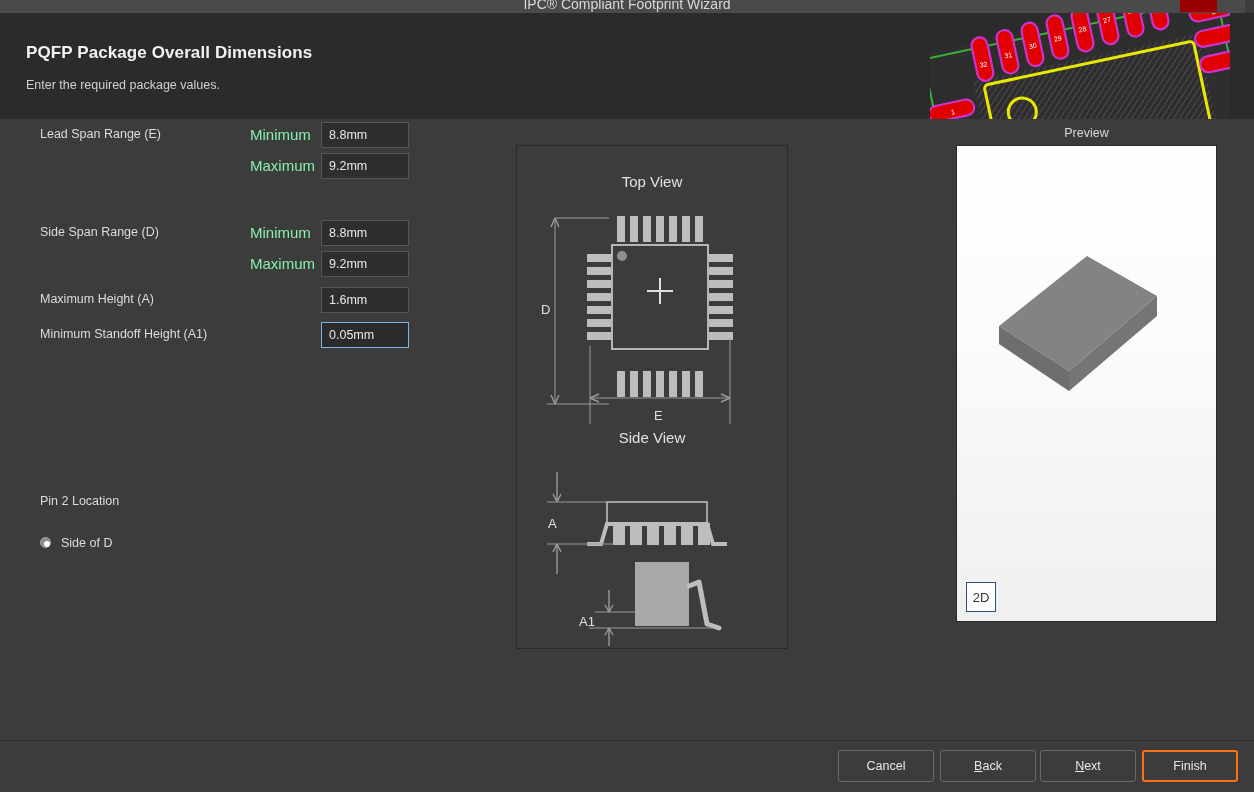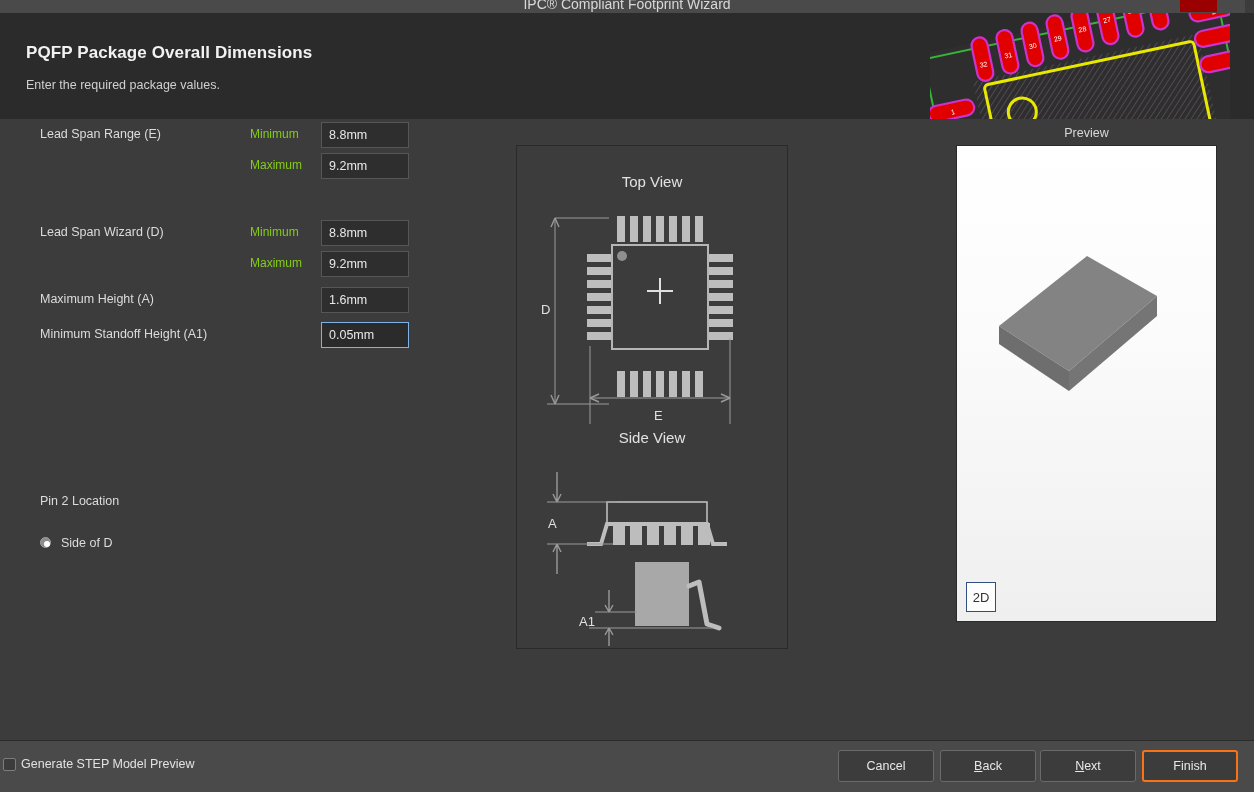--- a/index.html
+++ b/index.html
@@ -51,21 +51,21 @@
   }
 
   
   .form { position: absolute; left: 0; top: 119px; width: 500px; }
   .frow { position: relative; height: 31px; }
   .flabel {
     position: absolute; left: 40px; font-size: 12.5px; color: #dcdcdc;
     line-height: 31px; white-space: nowrap;
   }
   .fminmax {
-    position: absolute; left: 250px; font-size: 12px; color: #84cc16;
+    position: absolute; left: 250px; font-size: 15px; color: #86efac;
     line-height: 31px; white-space: nowrap;
   }
   .finput {
     position: absolute; left: 321px; top: 3px;
     width: 88px; height: 26px;
     background: #2e2e2e; border: 1px solid #565656; border-radius: 0;
     color: #e8e8e8; font-size: 12.5px; font-family: "Liberation Sans", sans-serif;
     padding: 9px 7px; outline: none;
   }
   .finput.focused { border: 1px solid #7fb2e5; background: #2b2b2b; }
@@ -237,21 +237,21 @@
     </div>
 
     <div class="frow">
       <div class="fminmax">Maximum</div>
       <input class="finput" value="9.2mm" style="">
     </div>
 
     <div class="frow" style="height:36px"></div>
 
     <div class="frow">
-      <div class="flabel">Lead Span Wizard (D)</div>
+      <div class="flabel">Side Span Range (D)</div>
       <div class="fminmax">Minimum</div>
       <input class="finput" value="8.8mm" style="">
     </div>
 
     <div class="frow">
       <div class="fminmax">Maximum</div>
       <input class="finput" value="9.2mm" style="">
     </div>
 
     <div class="frow" style="height:5px"></div>
@@ -391,25 +391,19 @@
       <polygon points="42,180 130,110 200,150 112,225" fill="#838383"></polygon>
 
       <polygon points="42,180 42,198 112,245 112,225" fill="#6e6e6e"></polygon>
 
       <polygon points="112,225 112,245 200,170 200,150" fill="#757575"></polygon>
     </svg>
     <div class="badge2d">2D</div>
   </div>
 
   <div class="footer-sep"></div>
-  <div class="footer">
-    <div class="step-check">
-      <span class="chkbox"></span>
-      <span class="chklabel">Generate STEP Model Preview</span>
-    </div>
-  </div>
 
   <button class="btn" style="left:838px">Cancel</button>
   <button class="btn" style="left:940px"><u>B</u>ack</button>
   <button class="btn" style="left:1040px"><u>N</u>ext</button>
   <button class="btn primary" style="left:1142px">Finish</button>
 
 </div>
 
 </body></html>

